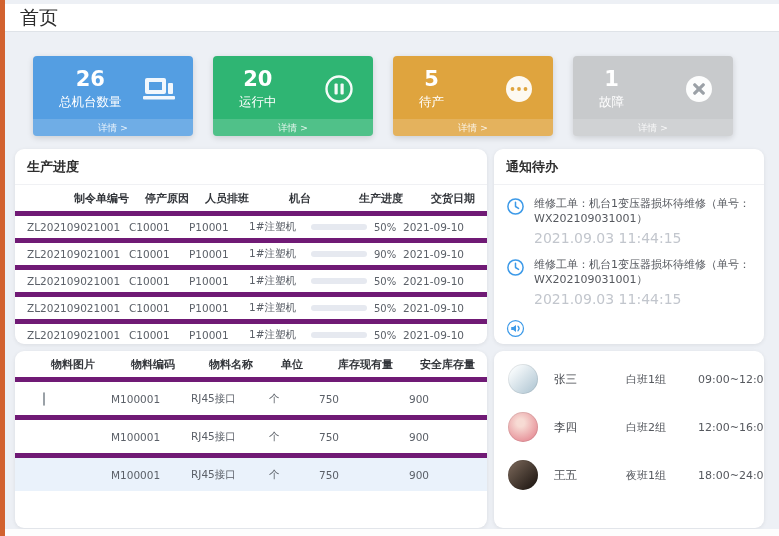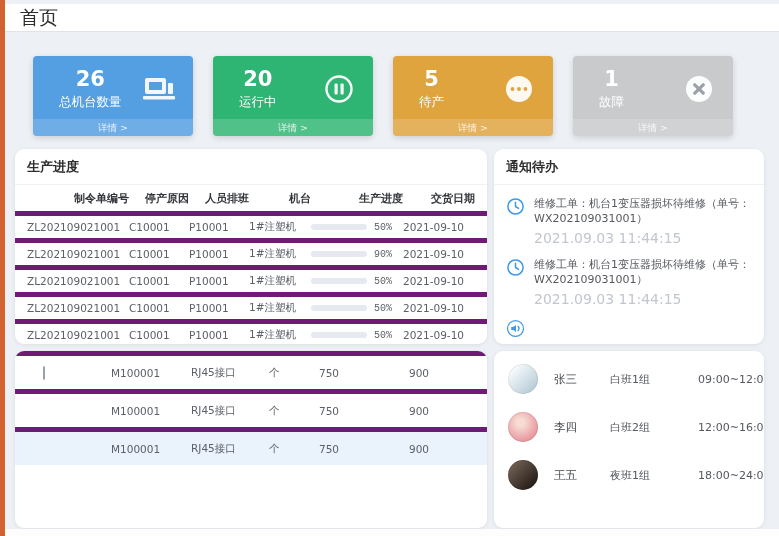--- a/index.html
+++ b/index.html
@@ -54,21 +54,21 @@
   .panel-notices { flex:1; height:195px; }
   .panel-inventory { height:177px; }
   .panel-schedule { flex:1; height:177px; }
 
   
   .grid-head, .grid-row { display:grid; align-items:center; padding:0 12px; }
   .prod .grid-head, .prod .grid-row { grid-template-columns:102px 60px 60px 62px 92px 72px; }
   .grid-head { height:26px; font-size:11px; font-weight:bold; color:#33363b;text-align:right; }
   .grid-row { font-size:10.5px; color:#5b6068; border-top:5px solid #701a75; }
   .prod .grid-row { height:27px; }
-  .progress-cell { display:flex; align-items:center; gap:7px;font-family:Liberation Mono, monospace; }
+  .progress-cell { display:flex; align-items:center; gap:7px; }
   .bar { width:56px; height:6px; background:#e6e9f0; border-radius:3px; overflow:hidden; flex:none; }
   .bar-fill { height:100%; background:#3e8fe8; border-radius:3px; }
   .pct { font-size:10px; color:#5b6068; }
 
   
   .notice-list { list-style:none; padding:5px 12px 0 12px; }
   .notice-item { display:flex; gap:9px; padding:6px 0 5px 0; cursor:pointer; }
   .n-icon { width:19px; height:19px; flex:none; margin-top:1px; }
   .n-icon svg { width:100%; height:100%; display:block; }
   .n-text { font-size:11px; color:#55585e; line-height:1.4; }
@@ -85,21 +85,21 @@
   [data-photo="speaker-photo"] { background:radial-gradient(circle at 50% 46%,#0c0c0c 28%,#3f3f42 68%,#1d1d1f 95%); }
 
   
   .sched-list { list-style:none; padding:4px 14px 0 14px; }
   .sched-row { display:grid; grid-template-columns:46px 56px 88px 1fr; align-items:center; height:48px; }
   .avatar { width:30px; height:30px; border-radius:50%; box-shadow:0 0 0 1px rgba(0,0,0,.08) inset; }
   [data-avatar="avatar-zhang"] { background:linear-gradient(135deg,#f4f8fa 20%,#bccfda 80%); }
   [data-avatar="avatar-li"] { background:radial-gradient(circle at 42% 36%,#f7dbd4 15%,#e7929a 75%,#d97f8d); }
   [data-avatar="avatar-wang"] { background:linear-gradient(135deg,#746255 10%,#2b221c 80%); }
   .s-name { font-size:11.5px; color:#43464c; }
-  .s-shift { font-size:11px; color:#55585e; }
+  .s-shift { font-size:11px; color:#55585e;margin-left:16px; }
   .s-time { font-size:11px; color:#55585e; }
 </style>
 </head>
 <body>
 
 <div class="left-strip"></div>
 
 <div class="topbar">
   <span class="tab">首页</span>
 </div>
@@ -298,20 +298,28 @@
       </li>
 
     </ul>
   </section>
 
 </div>
 
 <div class="row row2">
 
   <section class="panel panel-inventory inv">
+    <div class="grid-head">
+      <span>物料图片</span>
+      <span>物料编码</span>
+      <span>物料名称</span>
+      <span>单位</span>
+      <span>库存现有量</span>
+      <span>安全库存量</span>
+    </div>
 
     <div class="grid-row">
       <span><span class="thumb" data-photo="rj45-connector-photo"></span></span>
       <span>M100001</span>
       <span>RJ45接口</span>
       <span>个</span>
       <span>750</span>
       <span>900</span>
     </div>
 

